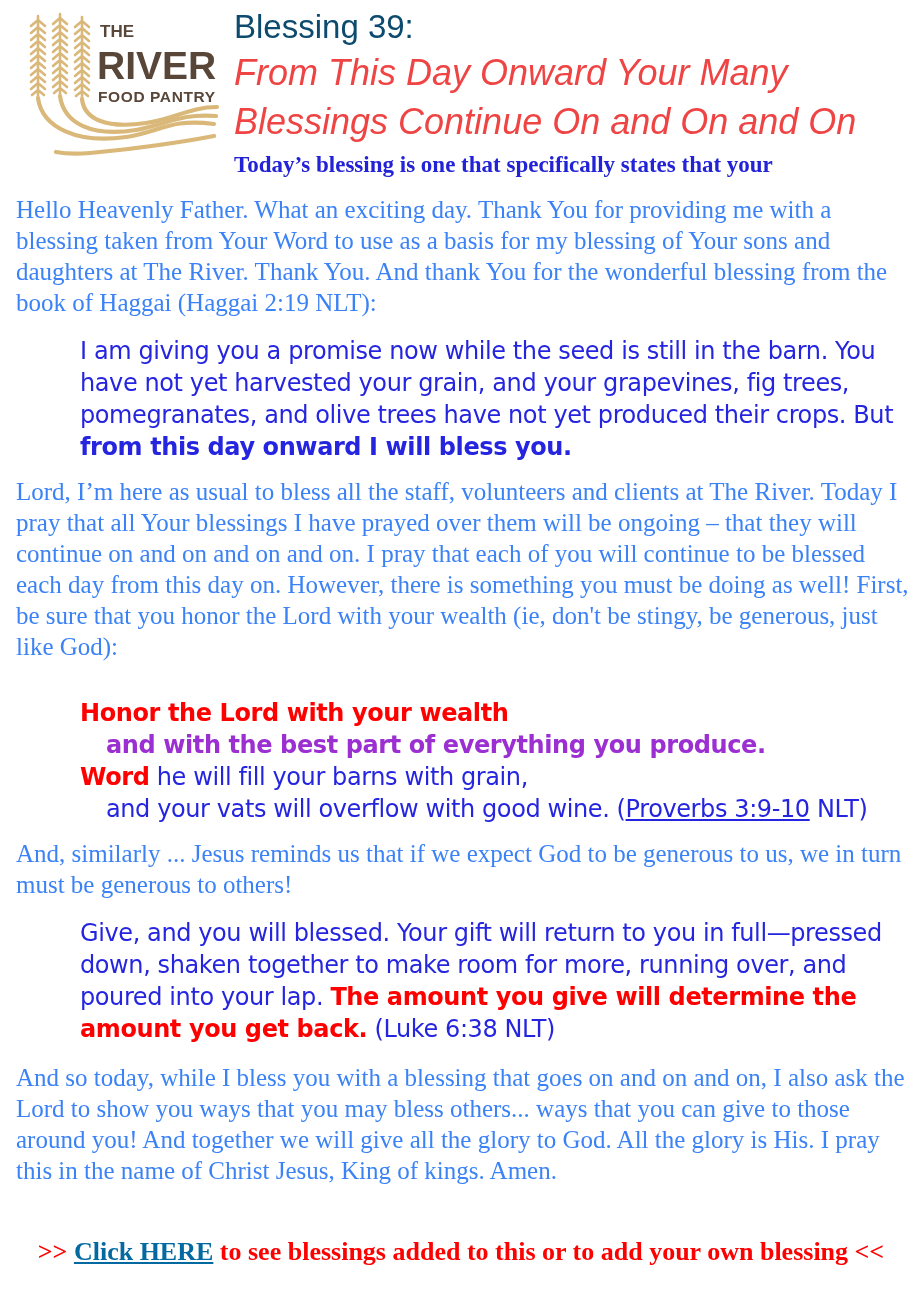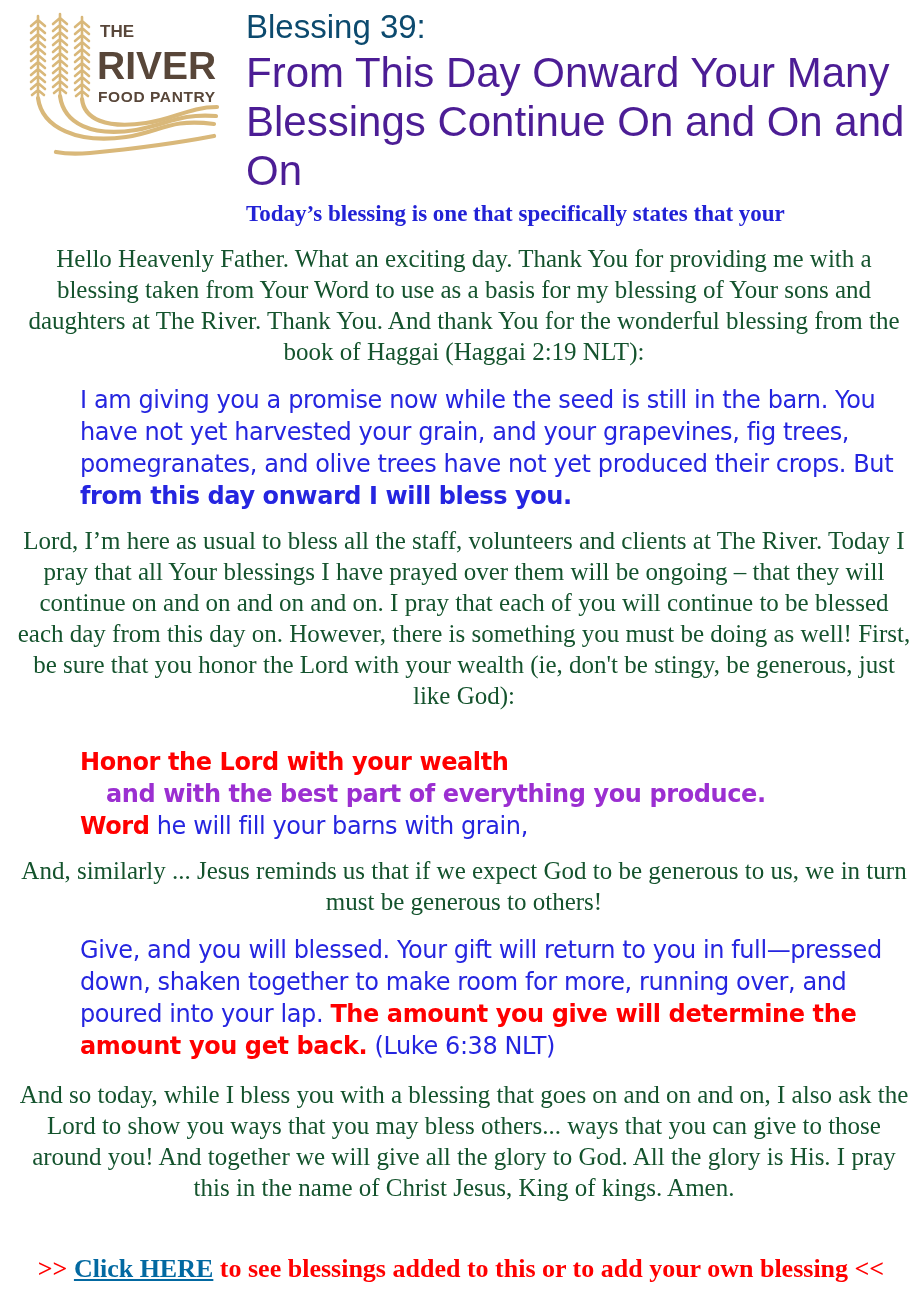--- a/index.html
+++ b/index.html
@@ -4,43 +4,43 @@
 <style>
   html,body{margin:0;padding:0;background:#fff;}
   .page{
     position:relative;
     width:922px;height:1297px;
     background:#ffffff;
     overflow:hidden;
     font-family:"Liberation Serif",serif;
   }
   
-  .header{display:flex;align-items:flex-start;padding:6px 0 0 12px;gap:12px;}
+  .header{display:flex;align-items:flex-start;padding:6px 0 0 12px;}
   .logo{flex:0 0 auto;width:208px;height:150px;}
   .titles{margin-left:14px;width:688px;}
   .kicker{
     font-family:"Liberation Sans",sans-serif;
     font-size:33px;line-height:42px;font-weight:500;
     color:#0c4a6e;
   }
   .title-line{
     font-family:"Liberation Sans",sans-serif;
-    font-size:42px;line-height:49px;font-weight:500;
-    color:#4c1d95;
+    font-size:36px;line-height:49px;font-weight:500;
+    color:#ef4444;
+    font-style:italic;
   }
   .subtitle{
     font-size:23px;line-height:31px;font-weight:bold;
     color:#2222D6;margin-top:3px;
   }
   
   .para{
-    color:#14532d;
+    color:#3b82f6;
     font-size:25px;line-height:31px;
     margin:0 10px 0 16px;
-    text-align:center;
   }
   .p1{margin-top:14px;}
   .p2{margin-top:13px;}
   .p3{margin-top:13px;}
   .p4{margin-top:17px;}
   .hand{
     font-family:"DejaVu Sans",sans-serif;
     letter-spacing:-0.4px;
     font-size:24px;line-height:32px;
   }
@@ -111,20 +111,21 @@
   <p class="para p1">Hello Heavenly Father. What an exciting day. Thank You for providing me with a blessing taken from Your Word to use as a basis for my blessing of Your sons and daughters at The River. Thank You. And thank You for the wonderful blessing from the book of Haggai (Haggai 2:19 NLT):</p>
 
   <div class="quote hand q-blue"><span>I am giving you a promise now while the seed is still in the barn. You have not yet harvested your grain, and your grapevines, fig trees, pomegranates, and olive trees have not yet produced their crops. But </span><span class="q-bold">from this day onward I will bless you.</span></div>
 
   <p class="para p2">Lord, I’m here as usual to bless all the staff, volunteers and clients at The River. Today I pray that all Your blessings I have prayed over them will be ongoing – that they will continue on and on and on and on. I pray that each of you will continue to be blessed each day from this day on. However, there is something you must be doing as well! First, be sure that you honor the Lord with your wealth (ie, don't be stingy, be generous, just like God):</p>
 
   <div class="quote hand">
     <div class="q-red">Honor the Lord with your wealth</div>
     <div class="q-purple indent2">and with the best part of everything you produce.</div>
     <div><span class="q-red">Word</span><span class="q-blue"> he will fill your barns with grain,</span></div>
+    <div class="indent2 q-blue"><span>and your vats will overflow with good wine. (</span><a class="verse-link">Proverbs 3:9-10</a><span> NLT)</span></div>
   </div>
 
   <p class="para p3">And, similarly ... Jesus reminds us that if we expect God to be generous to us, we in turn must be generous to others!</p>
 
   <div class="quote hand q-blue"><span>Give, and you will blessed. Your gift will return to you in full—pressed down, shaken together to make room for more, running over, and poured into your lap. </span><span class="q-red">The amount you give will determine the amount you get back.</span><span> (Luke 6:38 NLT)</span></div>
 
   <p class="para p4">And so today, while I bless you with a blessing that goes on and on and on, I also ask the Lord to show you ways that you may bless others... ways that you can give to those around you! And together we will give all the glory to God. All the glory is His. I pray this in the name of Christ Jesus, King of kings. Amen.</p>
 
   <div class="footer"><span>&gt;&gt; </span><a class="footer-link">Click HERE</a><span> to see blessings added to this or to add your own blessing &lt;&lt;</span></div>
 

